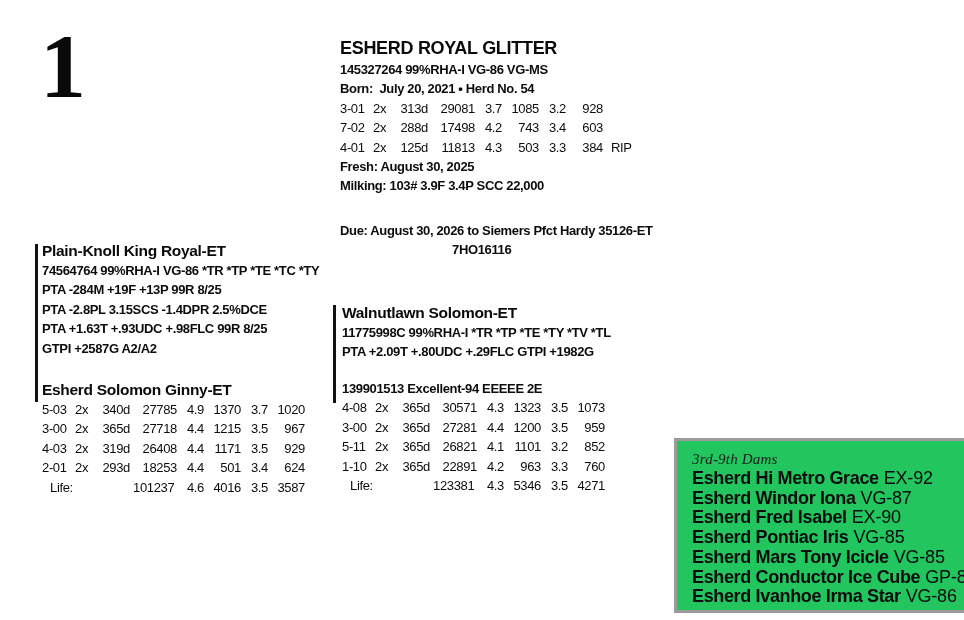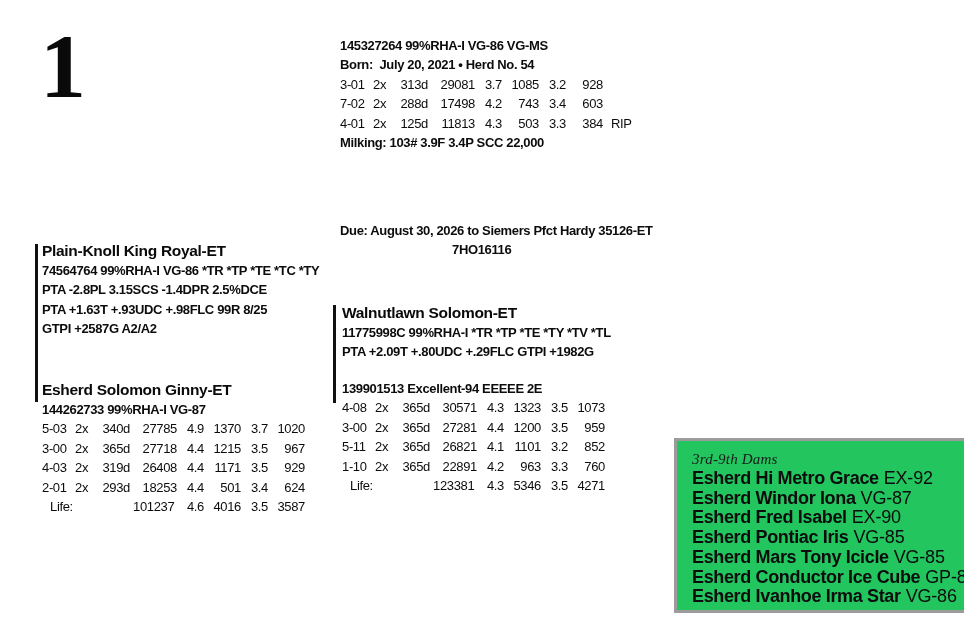--- a/index.html
+++ b/index.html
@@ -53,20 +53,21 @@
   .dam-score { font-weight:400; letter-spacing:-0.2px; }
 </style>
 </head>
 <body>
 
 <div class="page">
 
   <div class="lot">1</div>
 
   <div class="block" style="left:340px; top:36px;">
+    <div class="title">ESHERD ROYAL GLITTER</div>
     <div class="ln">145327264 99%RHA-I VG-86 VG-MS</div>
     <div class="ln">Born:  July 20, 2021 • Herd No. 54</div>
 
     <div class="lact-row">
       <span>3-01</span>
       <span>2x</span>
       <span>313d</span>
       <span>29081</span>
       <span>3.7</span>
       <span>1085</span>
@@ -90,40 +91,41 @@
       <span>2x</span>
       <span>125d</span>
       <span>11813</span>
       <span>4.3</span>
       <span>503</span>
       <span>3.3</span>
       <span>384</span>
       <span class="note">RIP</span>
     </div>
 
+    <div class="ln">Fresh: August 30, 2025</div>
     <div class="ln">Milking: 103# 3.9F 3.4P SCC 22,000</div>
   </div>
 
   <div class="block ln" style="left:340px; top:221px;">Due: August 30, 2026 to Siemers Pfct Hardy 35126-ET</div>
   <div class="due-code ln" style="left:452px; top:240px;">7HO16116</div>
 
   <div class="vbar" style="left:35px; top:244px; height:158px;"></div>
   <div class="vbar" style="left:333px; top:305px; height:98px;"></div>
 
   <div class="block" style="left:42px; top:240px;">
     <div class="h">Plain-Knoll King Royal-ET</div>
     <div class="ln">74564764 99%RHA-I VG-86 *TR *TP *TE *TC *TY</div>
+    <div class="ln">PTA -284M +19F +13P 99R 8/25</div>
     <div class="ln">PTA -2.8PL 3.15SCS -1.4DPR 2.5%DCE</div>
     <div class="ln">PTA +1.63T +.93UDC +.98FLC 99R 8/25</div>
     <div class="ln">GTPI +2587G A2/A2</div>
   </div>
 
   <div class="block" style="left:42px; top:379px;">
     <div class="h">Esherd Solomon Ginny-ET</div>
-    <div class="ln">144262733 99%RHA-I VG-87</div>
 
     <div class="lact-row">
       <span>5-03</span>
       <span>2x</span>
       <span>340d</span>
       <span>27785</span>
       <span>4.9</span>
       <span>1370</span>
       <span>3.7</span>
       <span>1020</span>

